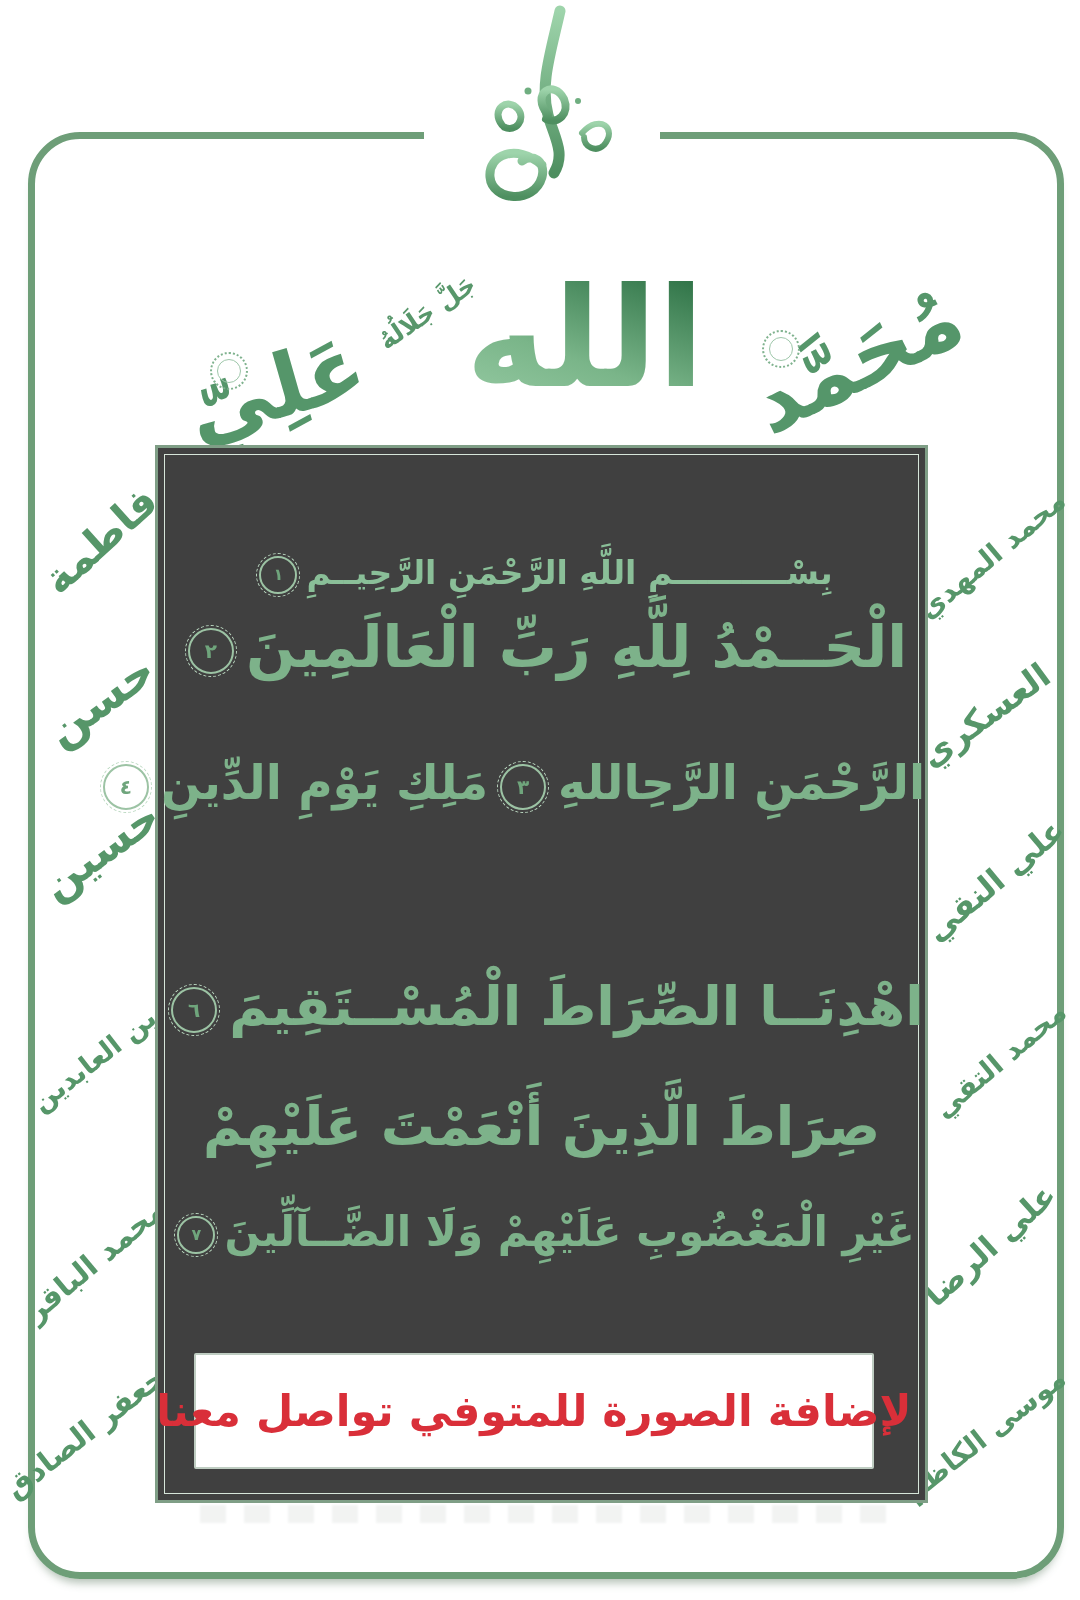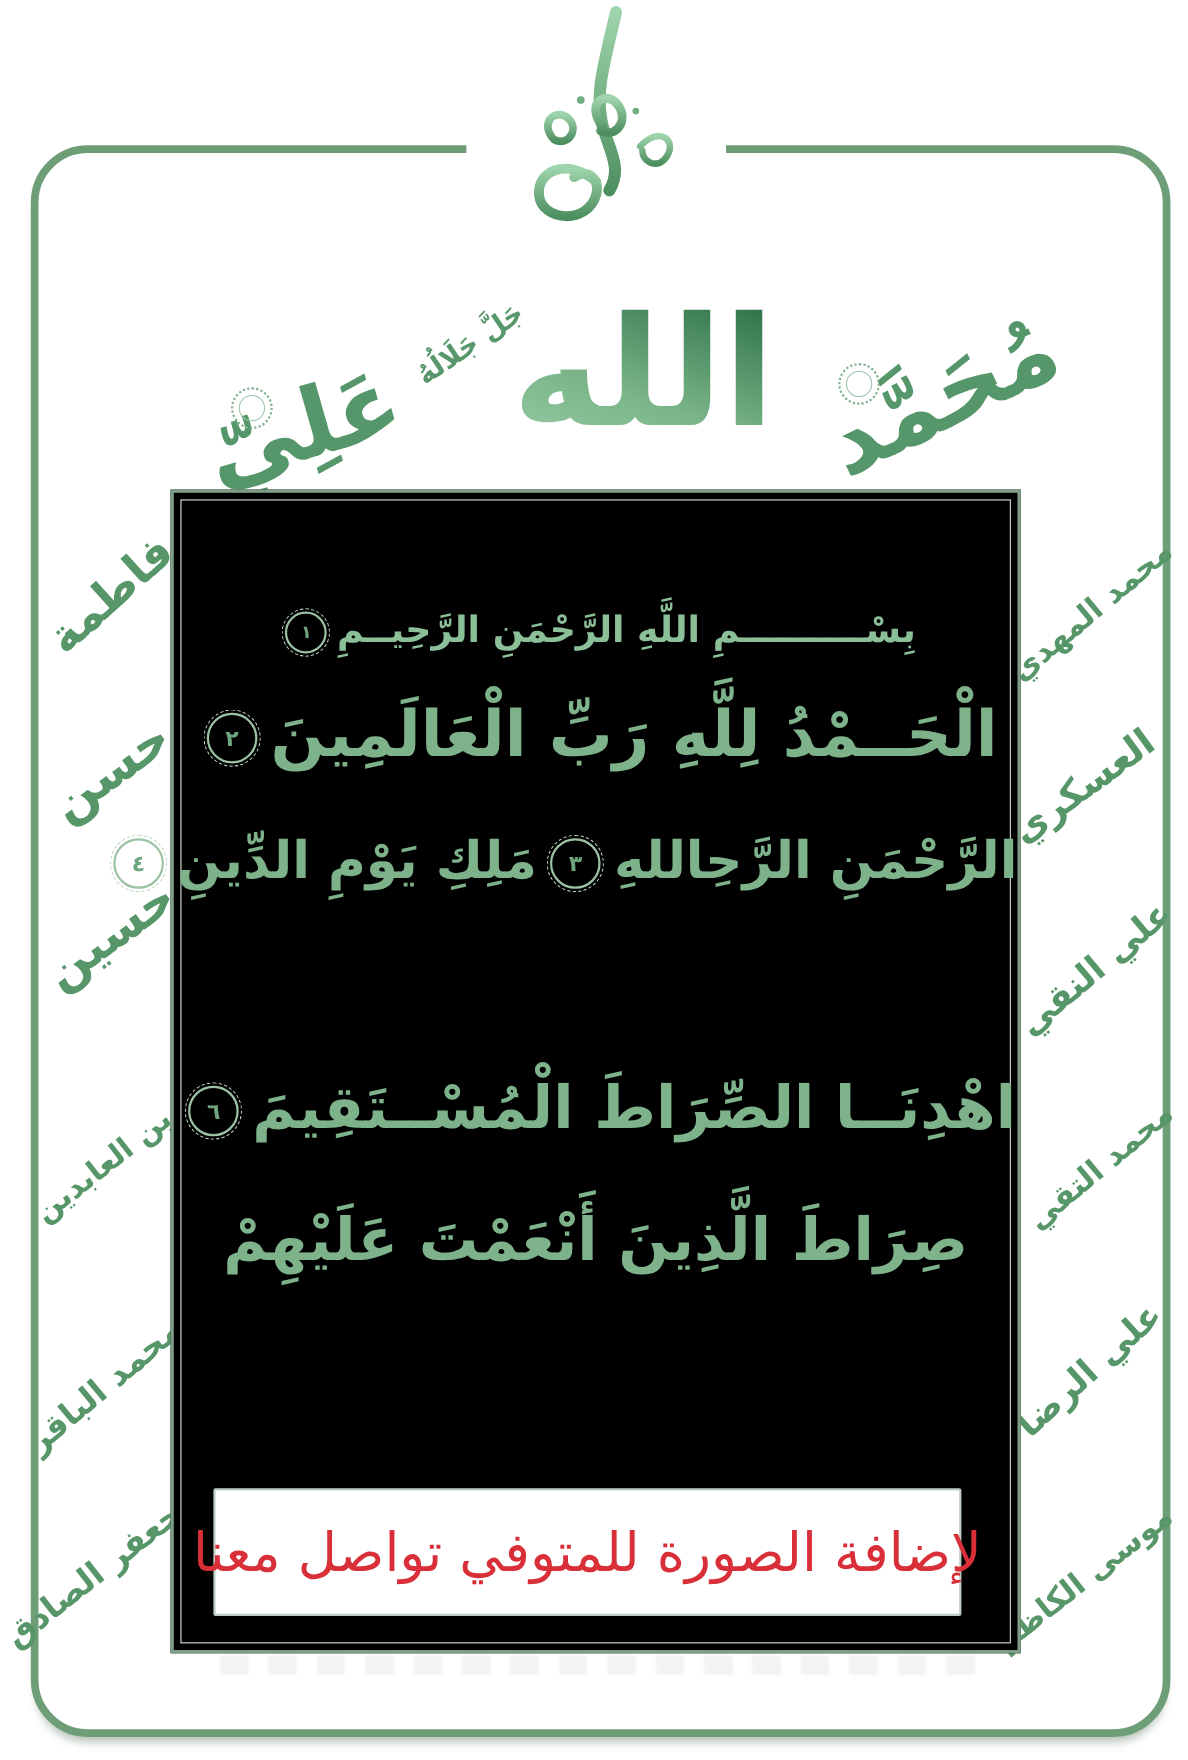--- a/index.html
+++ b/index.html
@@ -48,52 +48,52 @@
   .seal::after{
     content:"";position:absolute;inset:5px;border-radius:50%;
     border:1px solid #9ec7aa;
   }
   .seal-muhammad{left:762px;top:330px;}
   .seal-ali{left:210px;top:352px;}
 
   
   .panel{
     position:absolute;left:155px;top:445px;width:767px;height:1052px;
-    background:#000000;border:3px solid #7f9e86;z-index:2;
+    background:#404040;border:3px solid #7f9e86;z-index:2;
   }
   .panel-inner{
     position:absolute;inset:6px;border:1px solid #d6e5d9;pointer-events:none;
   }
   .qline{
     position:absolute;left:0;width:100%;text-align:center;direction:rtl;
     color:#7db28a;font-weight:bold;line-height:1.5;white-space:nowrap;
   }
   .q-basmala{top:100px;font-size:33px;color:#8abf98;}
-  .q-l2{top:176px;font-size:58px;}
+  .q-l2{top:156px;font-size:58px;}
   .q-l3{top:300px;font-size:47px;}
   .q-l4{top:402px;font-size:54px;}
   .q-l5{top:518px;font-size:54px;}
   .q-l6{top:638px;font-size:54px;text-align:center;}
   .q-l7{top:752px;font-size:42px;}
   .vbadge{
     display:inline-flex;align-items:center;justify-content:center;
     width:42px;height:42px;margin:0 12px;vertical-align:middle;
     border-radius:50%;border:2px solid #9cc3a4;outline:1px dashed #bcd9c2;outline-offset:2px;
     font-size:20px;color:#6fa57c;line-height:1;
   }
   .vbadge-sm{width:34px;height:34px;font-size:16px;margin:0 9px;}
 
   
   .contact-box{
     position:absolute;left:36px;top:905px;width:676px;height:112px;
     background:#ffffff;border:2px solid #bfcdc2;border-radius:2px;
     display:flex;align-items:center;justify-content:center;direction:rtl;
   }
   .contact-text{
-    color:#d92f39;font-weight:normal;font-size:49px;white-space:nowrap;
+    color:#d92f39;font-weight:bold;font-size:43px;white-space:nowrap;
   }
 
   
   .med{
     position:absolute;z-index:2;direction:rtl;font-weight:bold;color:#569669;
     white-space:nowrap;transform:translate(-50%,-50%) rotate(var(--rot,-38deg));
   }
 
   
   .watermark{
@@ -170,20 +170,23 @@
 
 
     <div class="qline q-l5">
       <span>اهْدِنَــا الصِّرَاطَ الْمُسْــتَقِيمَ</span><span class="vbadge">٦</span>
     </div>
 
     <div class="qline q-l6">
       <span>صِرَاطَ الَّذِينَ أَنْعَمْتَ عَلَيْهِمْ</span>
     </div>
 
+    <div class="qline q-l7">
+      <span>غَيْرِ الْمَغْضُوبِ عَلَيْهِمْ وَلَا الضَّــآلِّينَ</span><span class="vbadge vbadge-sm">٧</span>
+    </div>
 
     <div class="contact-box">
       <span class="contact-text">لإضافة الصورة للمتوفي تواصل معنا</span>
     </div>
   </div>
 
   <div class="watermark"></div>
 
 </div>
 

